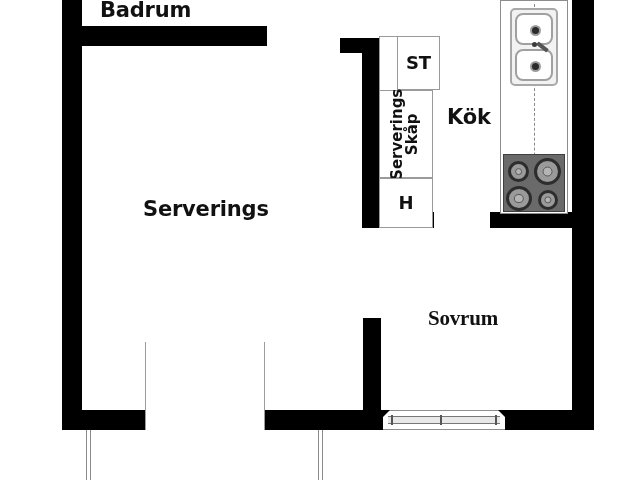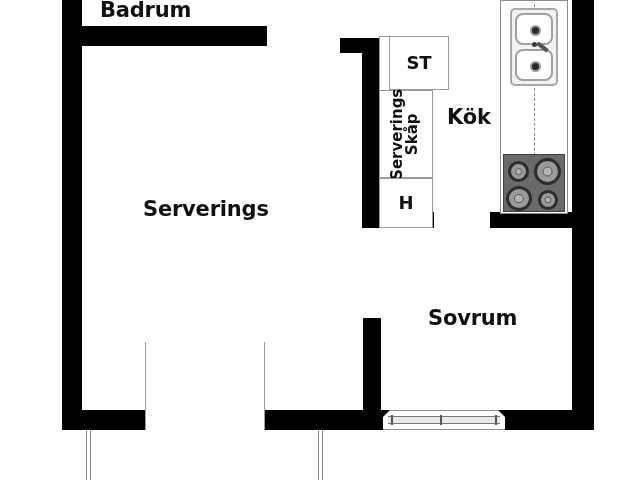--- a/index.html
+++ b/index.html
@@ -210,21 +210,21 @@
   <div class="wall" style="left:572px; top:0px;   width:22px;  height:430px;"></div>
 
   <div class="wall" style="left:363px; top:318px; width:18px;  height:112px;"></div>
 
   <div class="wall" style="left:62px;  top:410px; width:83px;  height:20px;"></div>
   <div class="wall" style="left:265px; top:410px; width:118px; height:20px;"></div>
   <div class="wall" style="left:505px; top:410px; width:89px;  height:20px;"></div>
 
   <div class="closet-box" style="left:379px; top:36px; width:54px; height:192px;"></div>
 
-  <div class="closet-cell" style="left:389px; top:36px; width:60px; height:54px;">
+  <div class="closet-cell" style="left:397px; top:36px; width:43px; height:54px;">
     <span class="cell-text">ST</span>
   </div>
 
   <div class="closet-cell" style="left:379px; top:90px; width:54px; height:88px;">
     <span class="cell-text vertical">
       <span class="ln">Serverings</span>
       <span class="ln">Skåp</span>
     </span>
   </div>
 
@@ -264,15 +264,15 @@
 
   <div class="rail" style="left:86px; top:430px; width:5px; height:50px;"></div>
   <div class="rail" style="left:318px; top:430px; width:5px; height:50px;"></div>
 
   <div class="room-label label-lg" style="left:100px; top:-2px;">Badrum</div>
 
   <div class="room-label label-lg" style="left:143px; top:197px;">Serverings</div>
 
   <div class="room-label label-lg" style="left:447px; top:105px;">Kök</div>
 
-  <div class="room-label label-lg" style="left:428px; top:306px;">Sovrum</div>
+  <div class="room-label label-lg" style="left:428px; top:306px;font-family:Liberation Serif, serif;">Sovrum</div>
 
 </div>
 
 </body></html>

